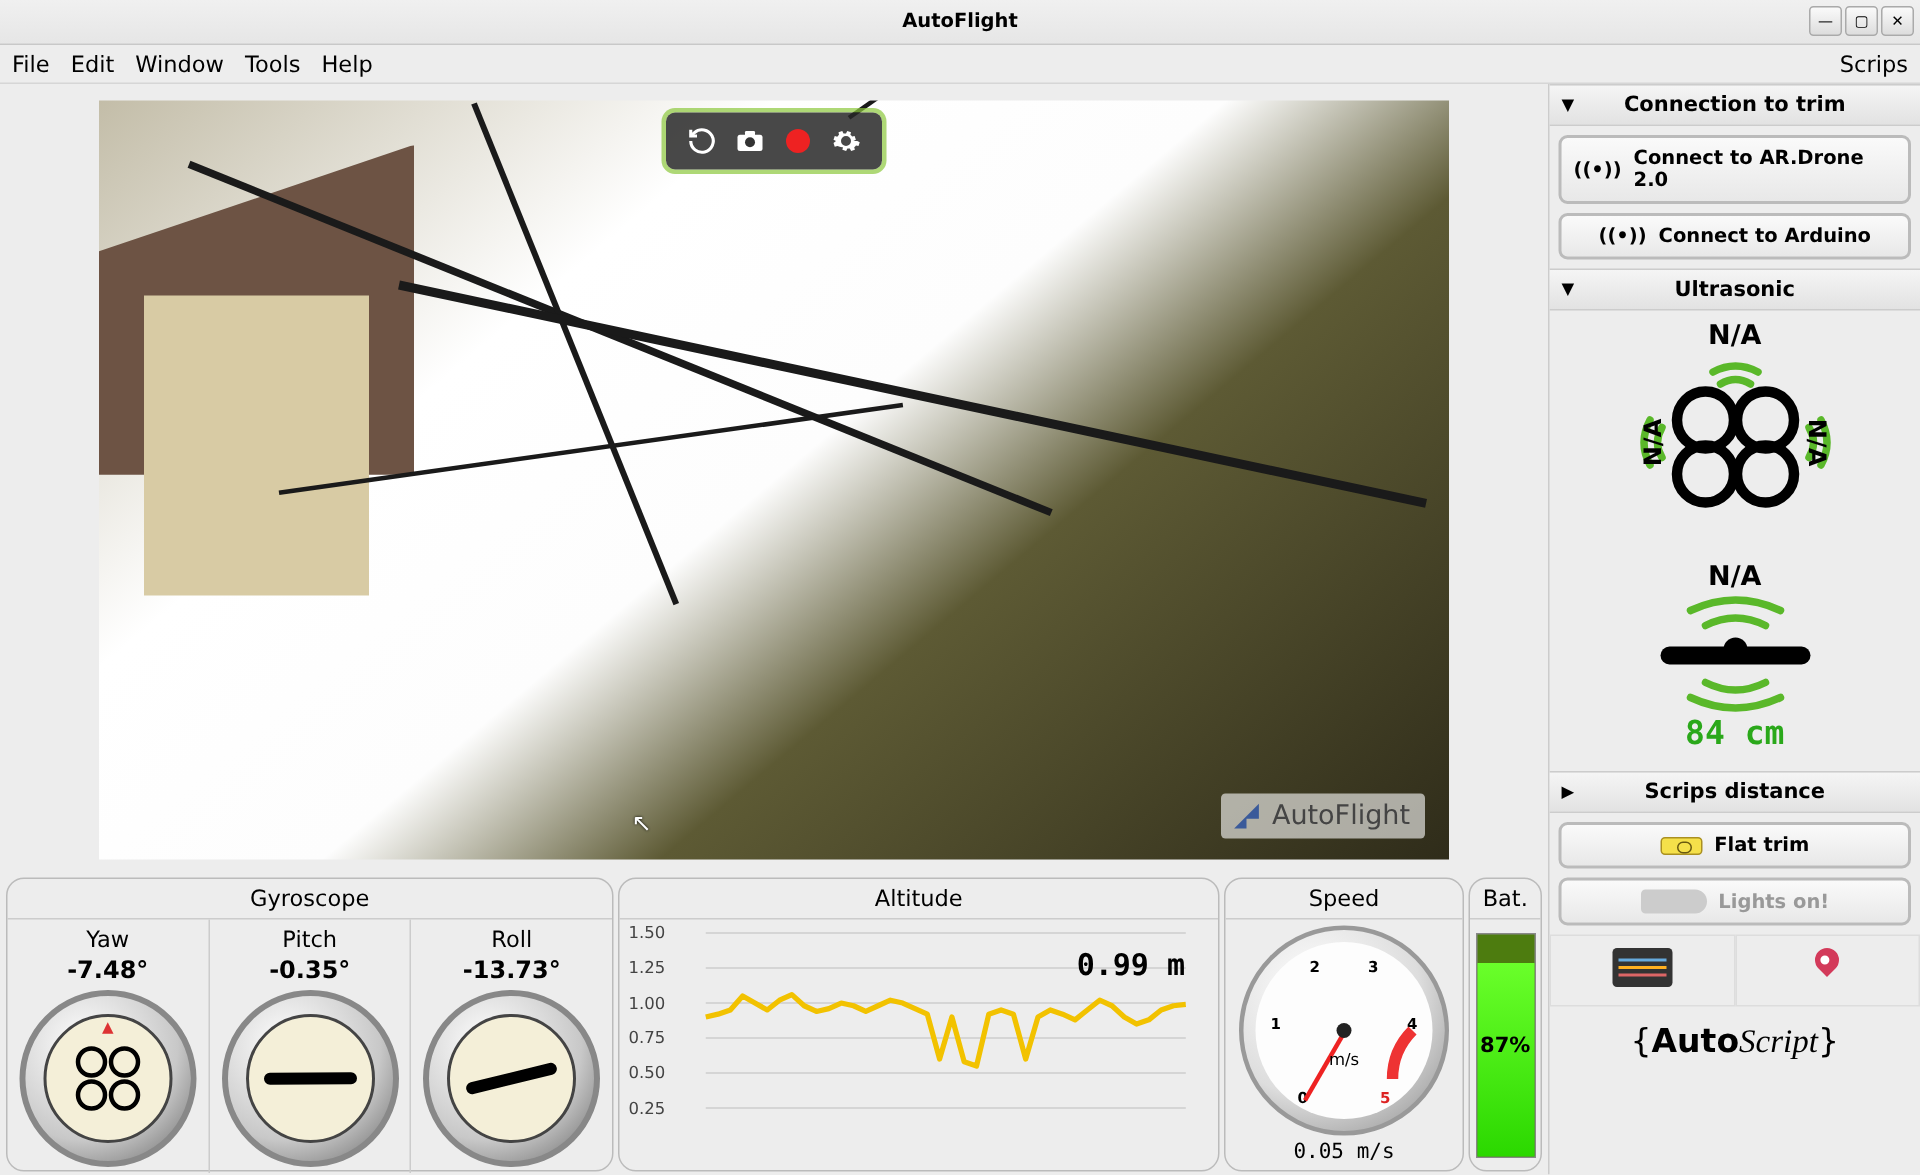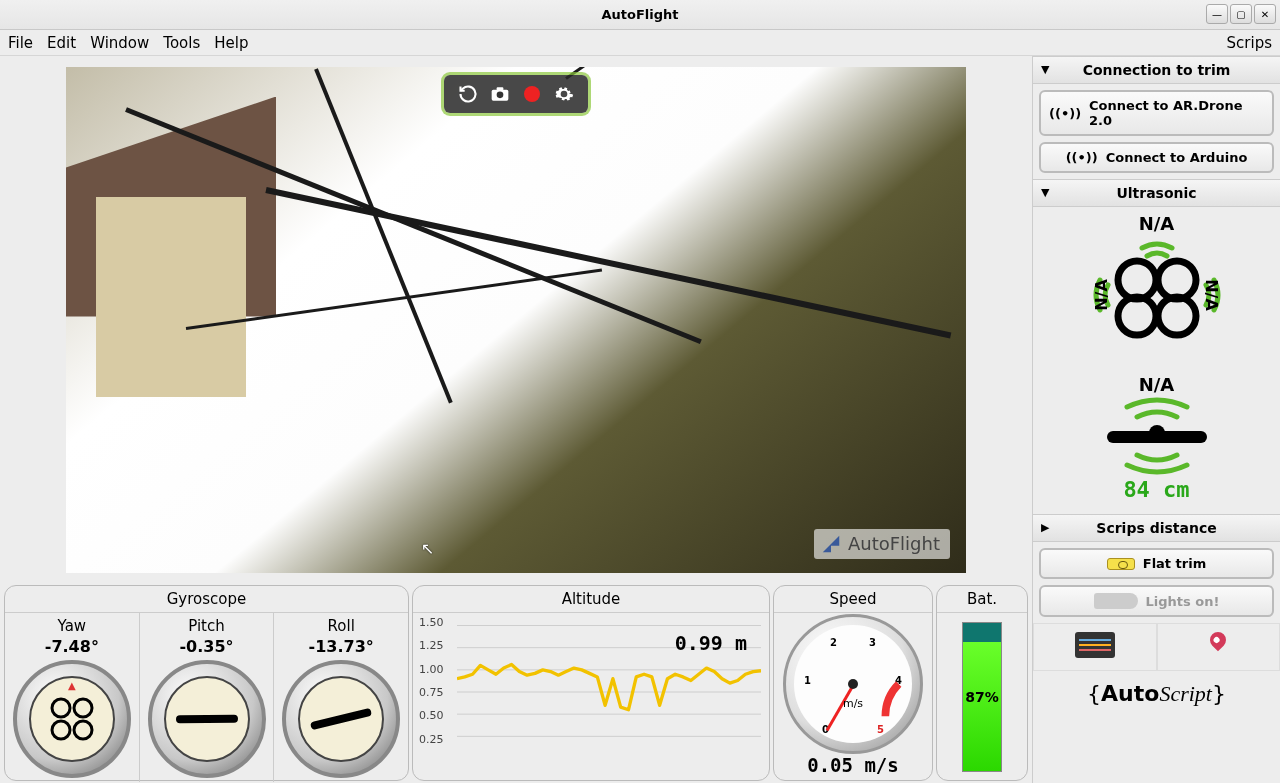--- a/index.html
+++ b/index.html
@@ -54,23 +54,23 @@
 .alt-chart { width: 100%; height: 150px; }
 
 .speed { width: 160px; }
 .speed-body { flex:1; display:flex; align-items:center; justify-content:center; }
 .gauge { width: 140px; height: 140px; border-radius: 50%; background: radial-gradient(circle at 35% 30%, #fff, #ddd 55%, #888 100%); border: 3px solid #999; position: relative; }
 .gauge-face { position:absolute; inset:8px; border-radius:50%; background:#fdfdfd; }
 .gauge-needle { position:absolute; left:50%; top:50%; width: 52px; height:3px; background:#e22; transform-origin: left center; transform: rotate(120deg); }
 .gauge-hub { position:absolute; left:50%; top:50%; width:10px; height:10px; background:#222; border-radius:50%; transform:translate(-50%,-50%); }
 .gauge-label { position:absolute; left:50%; top:60%; transform:translateX(-50%); font-size:11px; }
 
-.bat { width: 92px; }
+.bat { width: 49px; }
 .bat-body { flex:1; display:flex; flex-direction:column; align-items:center; justify-content:center; gap:4px; padding:6px; }
-.bat-bar { width: 40px; height: 150px; background: #0f766e; border:1px solid #888; position:relative; }
+.bat-bar { width: 40px; height: 150px; background: #4d7c0f; border:1px solid #888; position:relative; }
 .bat-fill { position:absolute; left:0; bottom:0; width:100%; background: linear-gradient(#6aff2a,#2bd800); }
 .bat-pct { position:absolute; left:50%; top:50%; transform:translate(-50%,-50%); font-weight:700; font-size:14px; }
 
 
 .section-header { background: linear-gradient(#f5f5f5,#e2e2e2); border-top:1px solid #ccc; border-bottom:1px solid #ccc; padding:5px 8px; font-size:14px; font-weight:600; text-align:center; position:relative; cursor:pointer; }
 .section-header .chev { position:absolute; left:8px; top:6px; font-size:11px; }
 .side-content { padding: 6px; display:flex; flex-direction:column; gap:6px; }
 .side-btn { background: linear-gradient(#fafafa,#e8e8e8); border:2px solid #bbb; border-radius:6px; padding:6px 8px; font-size:13px; font-weight:600; display:flex; align-items:center; justify-content:center; gap:8px; cursor:pointer; }
 .side-btn.dim { color:#999; }
 
@@ -239,21 +239,21 @@
             <span class="speed-tick" style="right:18px;top:58px;">4</span>
             <span class="speed-tick" style="right:36px;bottom:16px;color:#d22;">5</span>
             <svg style="position:absolute;inset:8px;" viewBox="0 0 124 124">
                 <path d="M 96 96 A 48 48 0 0 1 110 62" fill="none" stroke="#e33" stroke-width="8"></path>
               </svg>
             <div class="gauge-needle"></div>
             <div class="gauge-hub"></div>
             <div class="gauge-label">m/s</div>
           </div>
         </div>
-        <div style="text-align:center;font-family:monospace;font-size:19px;font-weight:700;padding-bottom:4px;">0.05 m/s</div>
+        <div style="text-align:center;font-family:monospace;font-size:14px;font-weight:400;padding-bottom:4px;">0.05 m/s</div>
       </div>
 
       <div class="panel bat">
         <div class="panel-title">Bat.</div>
         <div class="bat-body">
           <div class="bat-bar">
             <div class="bat-fill" id="bat-fill" style="height: 87%;"></div>
             <div class="bat-pct">87%</div>
           </div>
         </div>

